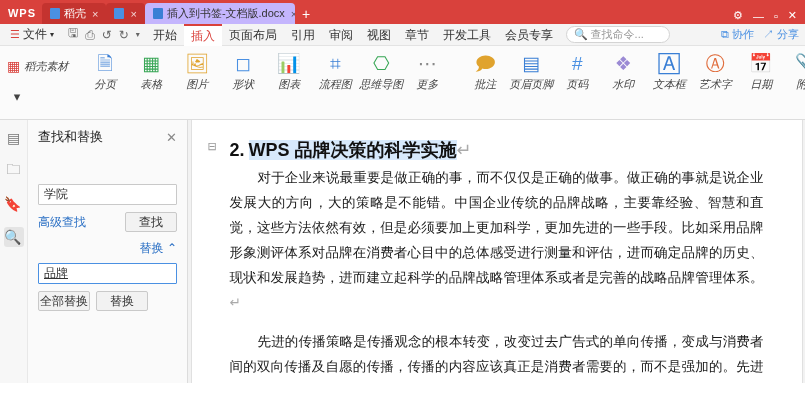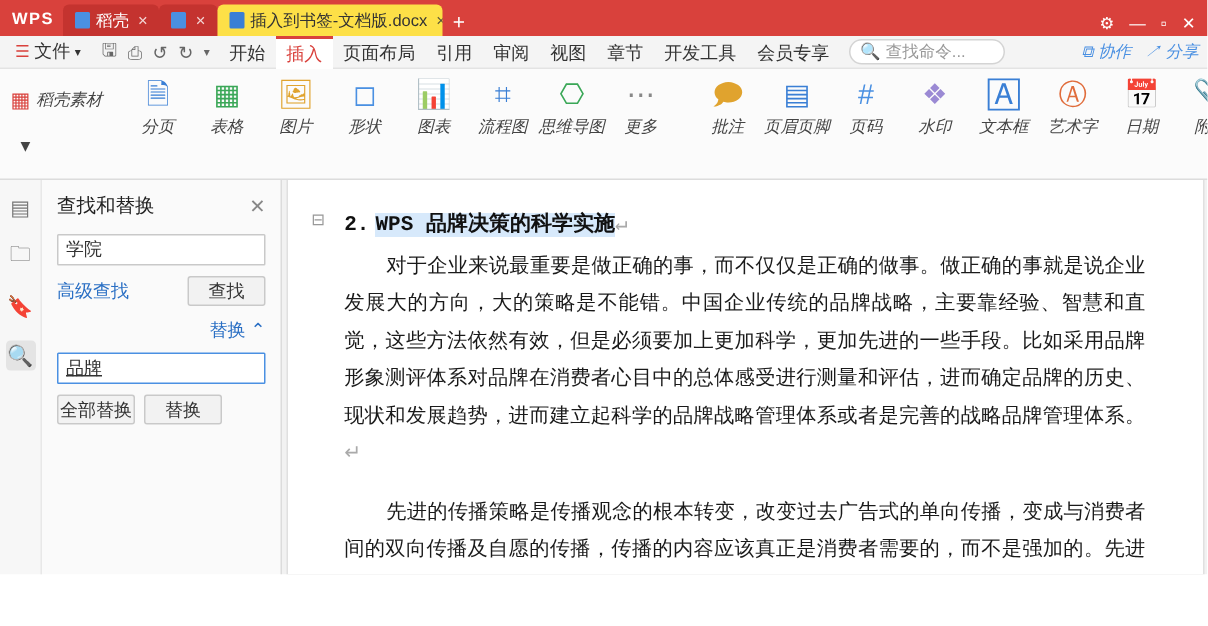--- a/index.html
+++ b/index.html
@@ -22,21 +22,21 @@
   .wps-logo {
     width:40px; height:22px; color:#fff; font-size:11px; font-weight:bold;
     display:flex; align-items:center; justify-content:center; letter-spacing:1px;
   }
   .tab {
     height:21px; display:flex; align-items:center; gap:4px;
     padding:0 8px; font-size:11px; color:#fff;
     border-radius:4px 4px 0 0; max-width:150px; white-space:nowrap; overflow:hidden;
   }
   .tab.inactive { background:#c4332f; }
-  .tab.active { background:#fde047; color:#333; }
+  .tab.active { background:#c4b5fd; color:#333; }
   .tab .doc-ico { width:10px; height:11px; background:#3a7fd5; border-radius:1px; flex:none; }
   .tab.inactive .doc-ico { background:#4a90e2; }
   .tab .x { font-size:11px; opacity:.8; margin-left:2px; }
   .tab-plus { color:#fff; font-size:14px; padding:0 7px; height:21px; display:flex; align-items:center; }
   .tabbar-right { margin-left:auto; display:flex; align-items:center; gap:10px; padding:0 8px 2px 0; color:#fff; font-size:11px; }
 
   
   .menubar {
     height:22px; background:#f4f4f4; display:flex; align-items:center;
     font-size:12px; border-bottom:1px solid #e3e3e3; padding-left:2px; gap:0;
@@ -50,21 +50,21 @@
   .menu-items { display:flex; align-items:center; height:22px; }
   .menu-item { padding:0 7px; height:22px; line-height:22px; color:#333; font-size:12px; }
   .menu-item.sel { background:#ffffff; color:#d9413c; border-top:2px solid #d9413c; line-height:20px; }
   .searchbox {
     display:flex; align-items:center; gap:3px; margin-left:6px;
     border:1px solid #d4d4d4; border-radius:10px; height:17px; padding:0 7px;
     background:#fff; color:#999; font-size:11px; width:104px;
   }
   .menubar-right { margin-left:auto; display:flex; align-items:center; gap:9px; padding-right:6px; font-size:11px; color:#444; }
   .menubar-right .grn { color:#3aa757; }
-  .menubar-right .blu { color:#4a90e2;font-style:italic; }
+  .menubar-right .blu { color:#4a90e2; }
 
   
   .ribbon {
     height:74px; background:#fbfbfb; border-bottom:1px solid #dcdcdc;
     display:flex; align-items:flex-start; padding:2px 0 0 2px; position:relative;
   }
   .rgroup { display:flex; align-items:flex-start; height:70px; padding:0 3px; }
   .rsep { width:1px; height:56px; background:#e6e6e6; margin:4px 3px 0 3px; }
   .rbtn {
     width:46px; height:66px; display:flex; flex-direction:column; align-items:center;
@@ -89,21 +89,21 @@
 
   
   .findpanel {
     width:160px; background:#fafafa; border-right:1px solid #dcdcdc;
     padding:8px 10px; font-size:12px; color:#333; position:relative;
   }
   .findpanel .title { font-size:13px; color:#222; margin-bottom:10px; display:flex; align-items:center; }
   .findpanel .title .cl { margin-left:auto; color:#888; font-size:13px; }
   .fp-input {
     width:100%; height:21px; border:1px solid #c9c9c9; background:#fff;
-    font-size:12px; padding:0 5px; color:#333; outline:none; border-radius:1px;
+    font-size:12px; padding:0 5px; color:#333; outline:none; border-radius:1px;margin-top:28px;
   }
   .fp-input.focus { border-color:#4a90e2; }
   .fp-row { display:flex; align-items:center; margin-top:7px; gap:6px; }
   .fp-link { color:#2a6fc4; font-size:12px; }
   .fp-btn {
     border:1px solid #c9c9c9; background:#f2f2f2; height:20px; min-width:52px;
     font-size:12px; color:#333; display:flex; align-items:center; justify-content:center; border-radius:2px;
   }
   .fp-expand { text-align:right; color:#2a6fc4; font-size:12px; margin-top:8px; }
 
@@ -111,21 +111,21 @@
   .docarea { flex:1; background:#f2f2f2; position:relative; overflow:hidden; display:flex; justify-content:center; }
   .page {
     width:100%; max-width:610px; background:#fff; margin-top:0; padding:18px 38px 0 38px;
     position:relative; box-shadow:0 0 0 1px #e0e0e0;
   }
   .ptext {
     font-family:"DejaVu Sans", sans-serif; font-size:13.5px; color:#1a1a1a;
     line-height:25px; text-align:justify;
   }
   .heading {
-    font-family:Liberation Mono, monospace; font-weight:bold; font-size:14px; color:#111;
+    font-family:Liberation Sans, sans-serif; font-weight:bold; font-size:18px; color:#111;
     line-height:25px; margin:0 0 2px 0;
   }
   .heading .num { margin-right:4px; }
   .heading .hl { background:#d7e9fb; }
   .para { text-indent:28px; margin:0 0 2px 0; }
   .paramark { position:absolute; left:14px; font-size:11px; color:#999; }
 </style>
 </head>
 <body>
 

